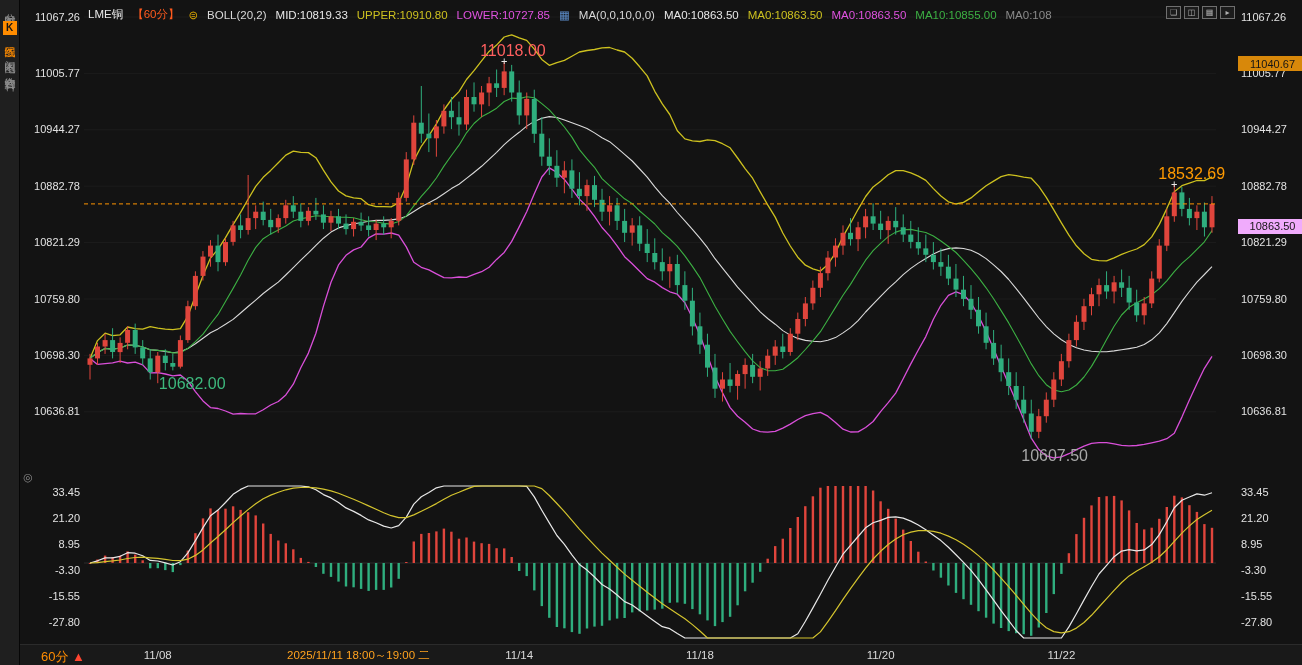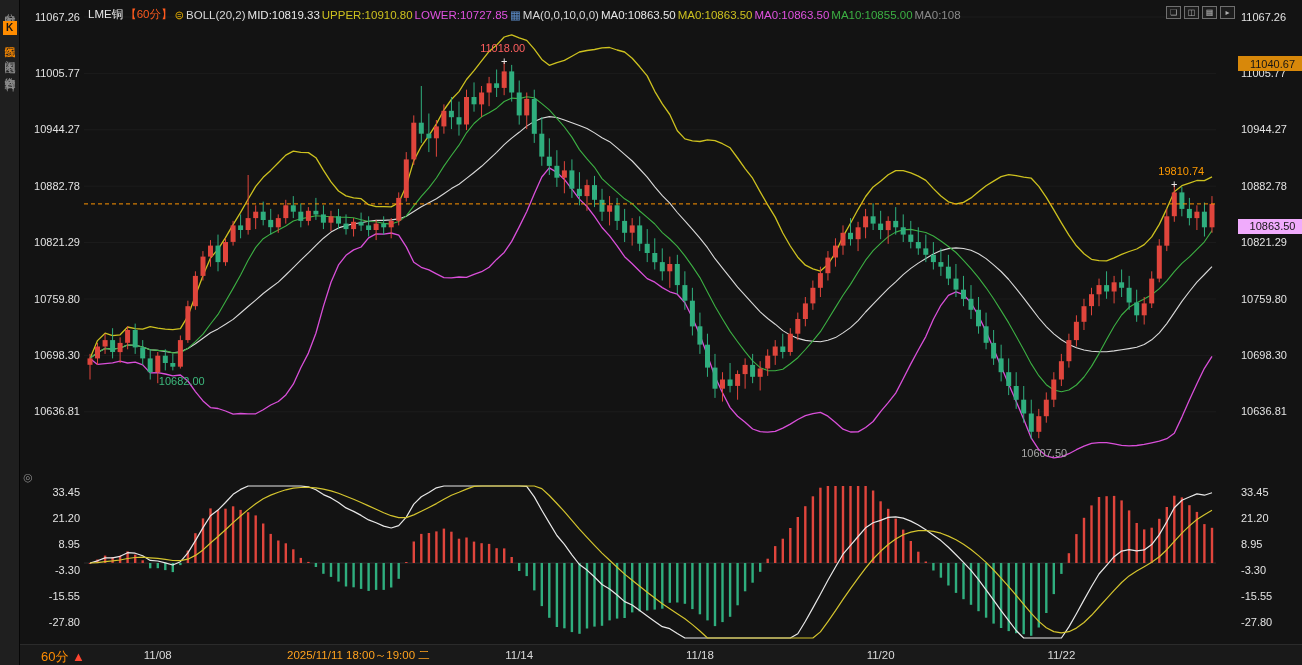--- a/index.html
+++ b/index.html
@@ -10,21 +10,21 @@
   .sidebar{position:absolute;left:0;top:0;width:20px;height:665px;background:#1f1f1f;
     border-right:1px solid #060606;display:flex;flex-direction:column;align-items:center;
     padding-top:5px;gap:13px;z-index:9;}
   .side-item{display:flex;flex-direction:column;align-items:center;cursor:pointer;}
   .side-label{writing-mode:vertical-rl;text-orientation:upright;font-size:11px;color:#8f8f8f;
     letter-spacing:1px;line-height:15px;}
   .side-item.active .side-label{color:#ff8c00;}
   .k-badge{width:14px;height:14px;background:#ff8c00;color:#141414;font-size:10px;font-weight:bold;
     text-align:center;line-height:14px;margin-bottom:2px;}
 
-  .header{position:absolute;left:88px;top:7px;display:flex;gap:2px;font-size:11.5px;
+  .header{position:absolute;left:88px;top:7px;display:flex;gap:9px;font-size:11.5px;
     white-space:nowrap;z-index:7;align-items:center;}
   .layout-icons{position:absolute;left:1166px;top:6px;display:flex;gap:3px;z-index:7;}
   .layout-icons span{display:inline-block;width:15px;height:13px;border:1px solid #6f6f6f;
     color:#b0b0b0;font-size:8px;line-height:11px;text-align:center;cursor:pointer;background:#1c1c1c;}
 
   svg{position:absolute;z-index:2;}
   #main-svg{left:84px;top:0;}
   #macd-svg{left:84px;top:484px;}
 
   .macd-header{position:absolute;left:90px;top:472px;display:flex;gap:12px;font-size:11.5px;
@@ -37,21 +37,21 @@
   .price-badge{position:absolute;left:1238px;width:69px;text-align:center;font-size:11px;
     padding:1.5px 0;z-index:5;color:#151515;margin-top:23px;}
 
   .bottom{position:absolute;left:20px;top:644px;width:1282px;height:21px;background:#191919;
     border-top:1px solid #2b2b2b;z-index:4;}
   .period{position:absolute;left:41px;top:648px;font-size:13px;color:#ff8c00;z-index:6;cursor:pointer;}
   .period .arrow{color:#ff4530;}
   .session{position:absolute;left:287px;top:648px;font-size:11.5px;color:#ffa21e;z-index:6;}
   .xdate{position:absolute;font-size:11.5px;color:#dadada;top:649px;transform:translateX(-50%);z-index:6;text-align:center;}
 
-  .ann{position:absolute;font-size:11px;z-index:6;white-space:nowrap;}
+  .ann{position:absolute;font-size:16px;z-index:6;white-space:nowrap;}
   .ann-marker{position:absolute;font-size:11px;color:#e8e8e8;z-index:6;transform:translate(-50%,-55%);}
   .watermark{position:absolute;left:1168px;top:616px;font-size:34px;color:#d6d6d6;z-index:8;letter-spacing:1px;}
 </style>
 </head>
 <body>
 
 <div id="app">
 
   <div class="sidebar">
 
@@ -613,21 +613,21 @@
     <div class="yl" style="top: 348.918px;">10698.30</div>
     <div class="yr" style="top: 348.918px;">10698.30</div>
     <div class="yl" style="top: 405.318px;">10636.81</div>
     <div class="yr" style="top: 405.318px;">10636.81</div>
     <div class="price-badge" style="top: 33.3889px; background: rgb(216, 136, 10);">11040.67</div>
     <div class="price-badge" style="top: 195.893px; background: #f0abfc;">10863.50</div>
     <div class="ann-marker" style="left: 504.15px; top: 62.1824px;">+</div>
     <div class="ann" style="left: 480.15px; top: 42.1824px; color: rgb(255, 95, 95);">11018.00</div>
     <div class="ann" style="left: 158.83px; top: 375.369px; color: rgb(61, 184, 124);">10682.00</div>
     <div class="ann-marker" style="left: 1174.32px; top: 184.632px;">+</div>
-    <div class="ann" style="left: 1158.32px; top: 164.632px; color: rgb(255, 154, 0);">19810.74</div>
+    <div class="ann" style="left: 1158.32px; top: 164.632px; color: rgb(255, 154, 0);">18532.69</div>
     <div class="ann" style="left: 1021.25px; top: 446.702px; color: rgb(168, 168, 168);">10607.50</div>
     <div class="yl" style="top: 485.5px;">33.45</div>
     <div class="yr" style="top: 485.5px;">33.45</div>
     <div class="yl" style="top: 511.5px;">21.20</div>
     <div class="yr" style="top: 511.5px;">21.20</div>
     <div class="yl" style="top: 537.5px;">8.95</div>
     <div class="yr" style="top: 537.5px;">8.95</div>
     <div class="yl" style="top: 563.5px;">-3.30</div>
     <div class="yr" style="top: 563.5px;">-3.30</div>
     <div class="yl" style="top: 589.5px;">-15.55</div>

